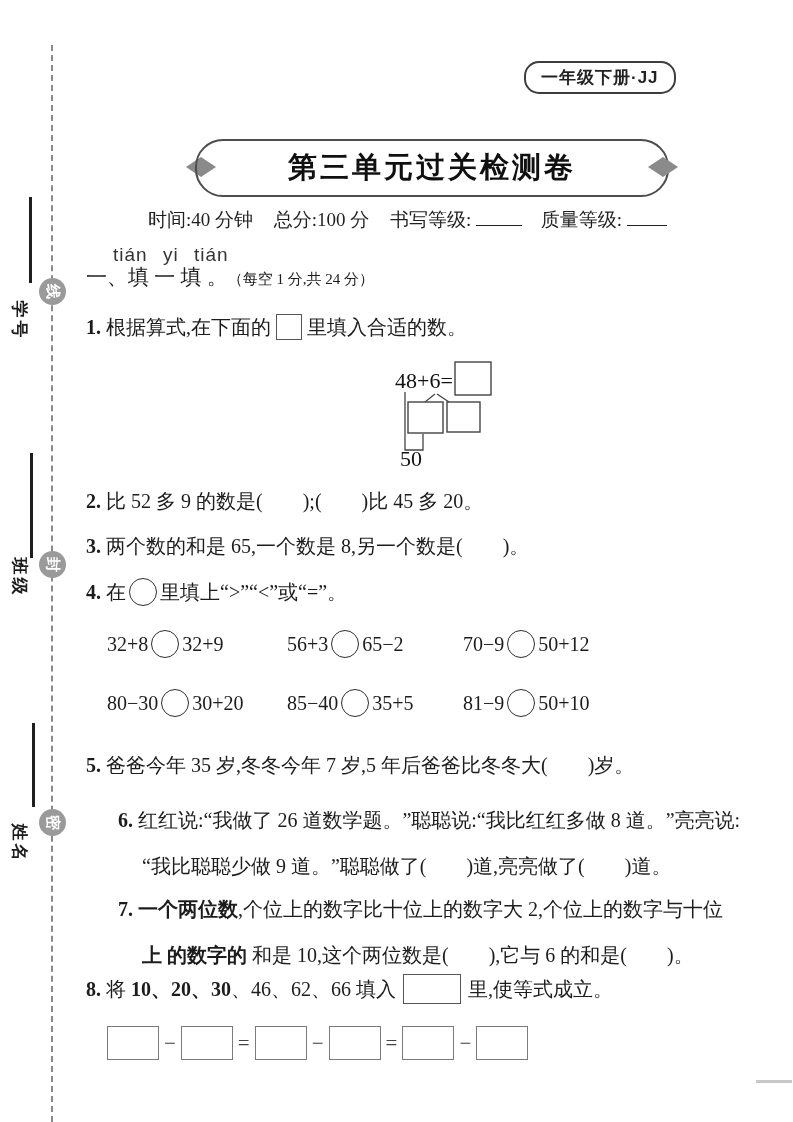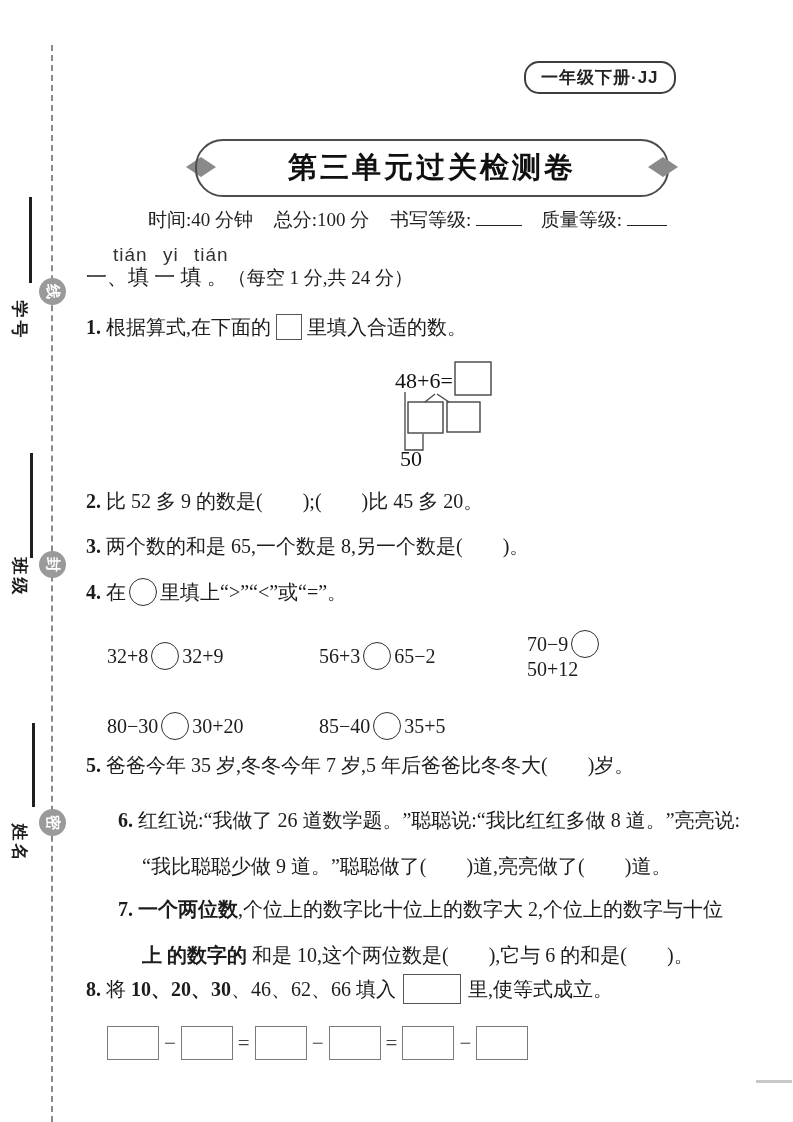--- a/index.html
+++ b/index.html
@@ -27,37 +27,37 @@
   .diamond{position:absolute;top:157px;}
   .info-line{position:absolute;left:148px;top:206px;width:600px;font-size:19px;color:#1f1f1f;}
   .info-item{margin-right:16px;}
   .blankline{display:inline-block;border-bottom:1.5px solid #222;height:1em;vertical-align:baseline;}
 
   
   .pinyin{position:absolute;left:113px;top:244px;font-family:"Liberation Sans","DejaVu Sans",sans-serif;
           font-size:19px;color:#333;letter-spacing:1px;word-spacing:9px;}
   .sec-head{position:absolute;left:86px;top:263px;font-size:21px;}
   .sec-title{font-weight:400;}
-  .sec-note{font-size:19px;}
+  .sec-note{font-size:15px;}
 
   
   .q{position:absolute;left:86px;width:660px;font-size:20px;line-height:26px;}
   .qnum{font-weight:700;margin-right:5px;}
   .bold{font-weight:700;}
   .inline-box{display:inline-block;border:1.3px solid #555;background:#fff;vertical-align:-6px;}
   .box-sm{width:24px;height:24px;margin:0 5px;}
   .box-md{width:56px;height:28px;margin:0 7px;vertical-align:-8px;}
   .cmp-circle{display:inline-block;width:26px;height:26px;border:1.6px solid #2e2e2e;border-radius:50%;
               vertical-align:-7px;margin:0 3px;}
   .two-line{line-height:46px;margin-left:32px;}
   .cont{padding-left:24px;}
 
   
   .q4-grid{position:absolute;left:107px;top:630px;width:540px;font-size:20px;}
-  .q4-row{display:grid;grid-template-columns:180px 176px 1fr;margin-bottom:31px;align-items:center;gap:32px;}
+  .q4-row{display:grid;grid-template-columns:180px 176px 1fr;margin-bottom:31px;align-items:center;}
 
   
   .eq-row{position:absolute;left:107px;top:1026px;display:flex;align-items:center;}
   .eq-box{width:50px;height:32px;border:1.3px solid #7a7a7a;background:#fff;flex:none;}
   .eq-sep{font-size:21px;color:#444;margin:0 5px;flex:none;}
 
   .corner-dash{position:absolute;left:756px;top:1080px;width:36px;height:3px;background:#c8c8c8;}
   svg text{font-family:"Liberation Serif","DejaVu Serif",serif;}
 </style>
 </head>
@@ -140,20 +140,21 @@
 
   <div class="q4-grid">
     <div class="q4-row">
       <div><span>32+8</span><span class="cmp-circle"></span><span>32+9</span></div>
       <div><span>56+3</span><span class="cmp-circle"></span><span>65−2</span></div>
       <div><span>70−9</span><span class="cmp-circle"></span><span>50+12</span></div>
     </div>
     <div class="q4-row">
       <div><span>80−30</span><span class="cmp-circle"></span><span>30+20</span></div>
       <div><span>85−40</span><span class="cmp-circle"></span><span>35+5</span></div>
+      <div><span>81−9</span><span class="cmp-circle"></span><span>50+10</span></div>
     </div>
   </div>
 
   <div class="q" style="top:752px;">
     <span class="qnum">5.</span><span class="pre">爸爸今年 35 岁,冬冬今年 7 岁,5 年后爸爸比冬冬大(        )岁。</span>
   </div>
 
   <div class="q two-line" style="top:797px;">
     <div><span class="qnum">6.</span><span class="pre">红红说:“我做了 26 道数学题。”聪聪说:“我比红红多做 8 道。”亮亮说:</span></div>
     <div class="cont pre">“我比聪聪少做 9 道。”聪聪做了(        )道,亮亮做了(        )道。</div>

